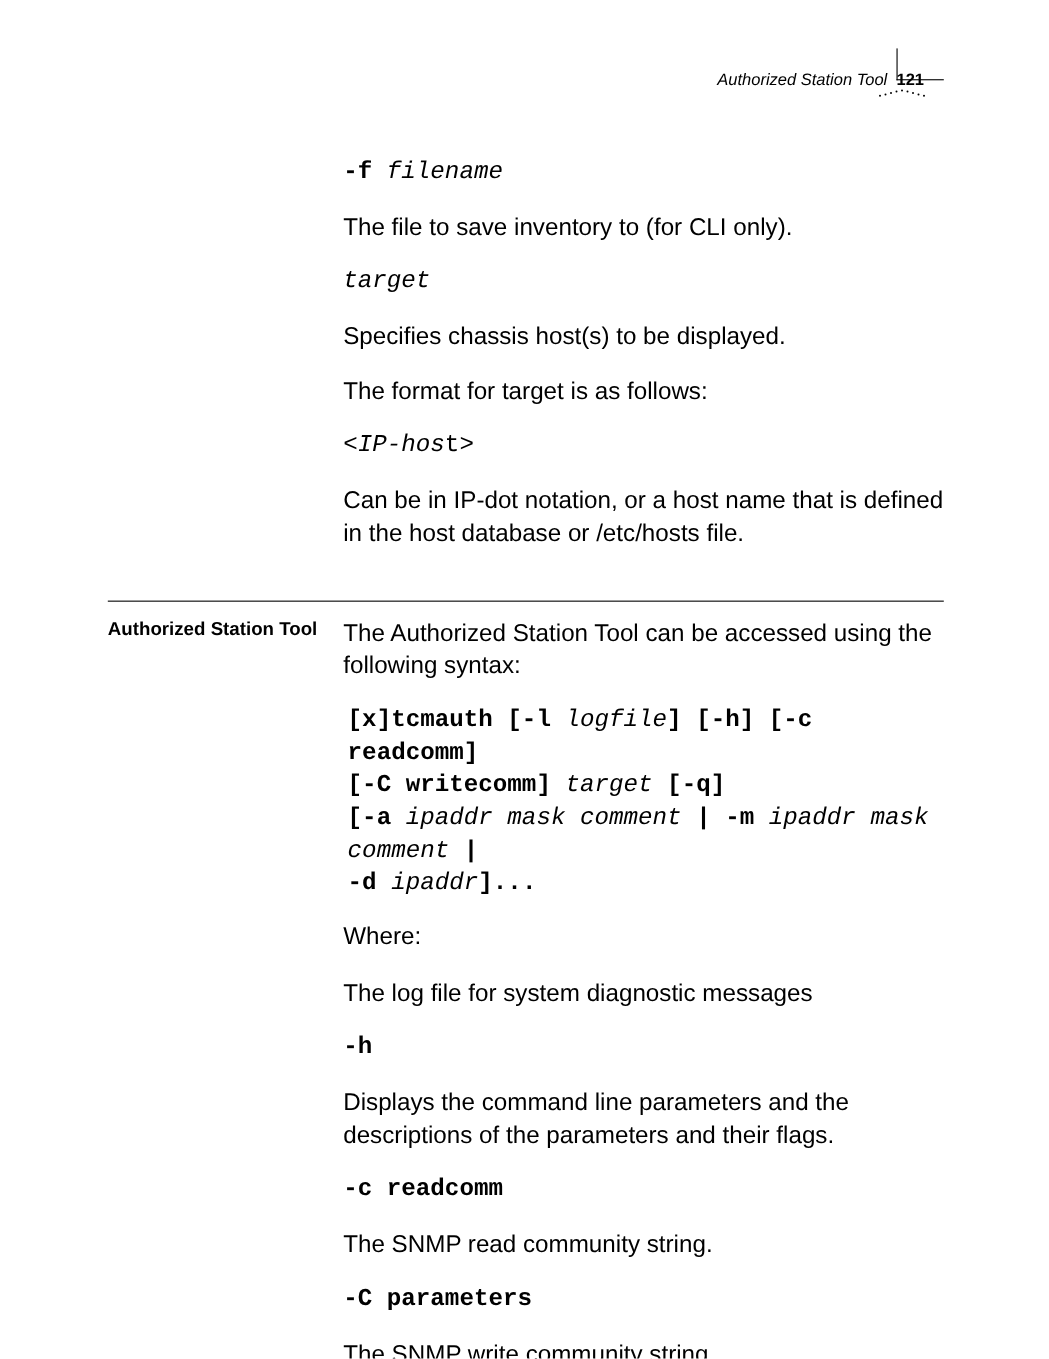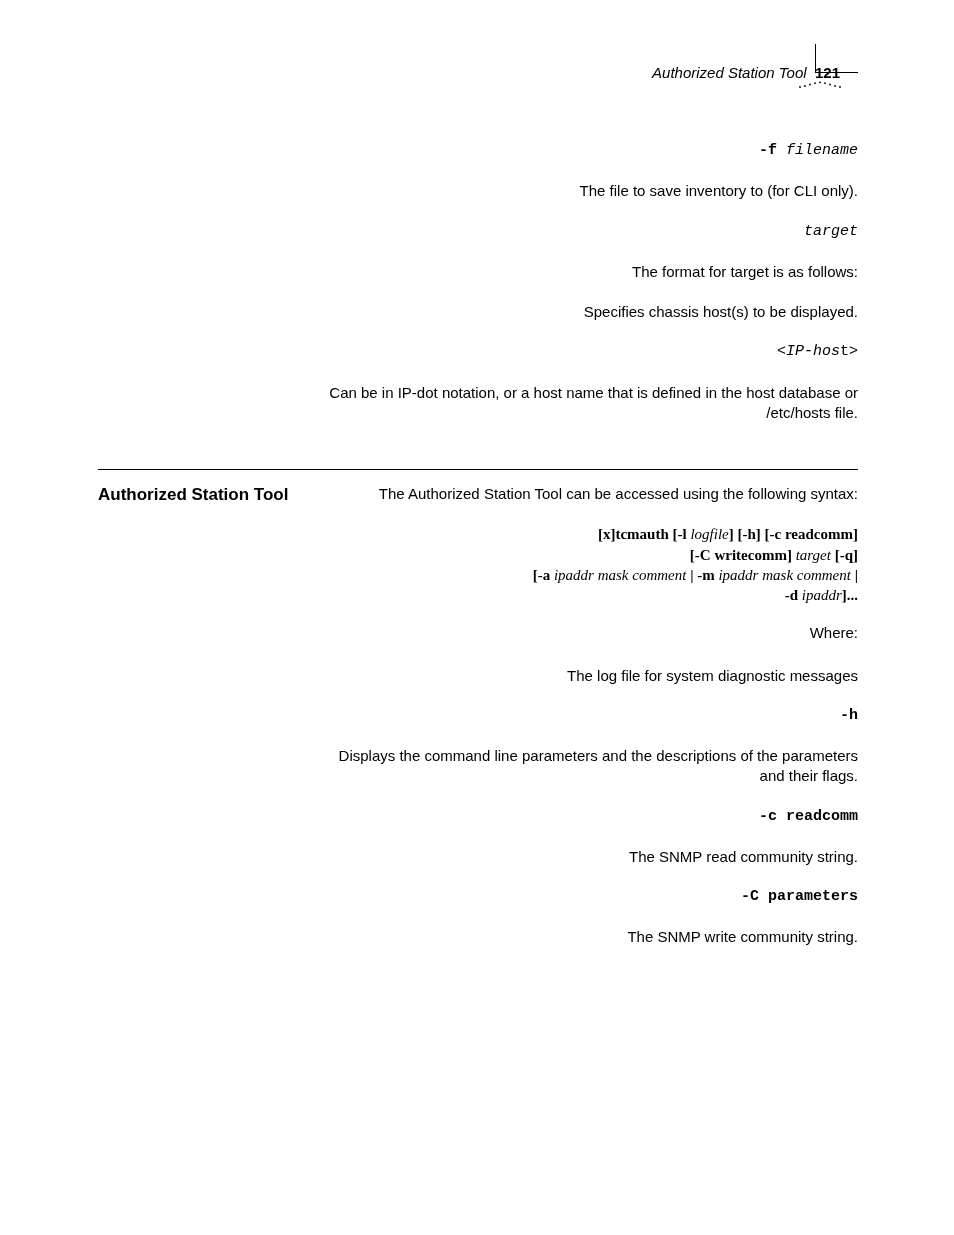--- a/index.html
+++ b/index.html
@@ -65,34 +65,33 @@
   }
   .label-col {
     width: 196px;
     flex: none;
     font-weight: bold;
     font-size: 17px;
     line-height: 1.25;
   }
   .body-col {
     flex: 1;
-    font-size: 15px;
+    font-size: 22px;
     line-height: 1.35;
-    text-align: right;
   }
   .body-col p { margin: 0 0 20px 0; }
   .mono { font-family: "Courier New", Courier, monospace; }
   .b { font-weight: bold; }
   .i { font-style: italic; }
   .codeblock {
-    font-family: Liberation Serif, serif;
+    font-family: Liberation Mono, monospace;
     font-weight: bold;
     white-space: pre-wrap;
     line-height: 1.35;
-    margin: 0 0 18px 16px;
+    margin: 0 0 18px 4px;
   }
   .codeblock .arg { font-weight: normal; font-style: italic; }
 </style>
 </head>
 <body>
 
 <div class="page">
   <div class="header">
     <div class="header-line"></div>
     <div class="header-text">
@@ -120,22 +119,22 @@
 
     <div class="section">
       <div class="label-col"></div>
       <div class="body-col">
         <p class="mono">
           <span class="b">-f</span>
           <span class="i">filename</span>
         </p>
         <p>The file to save inventory to (for CLI only).</p>
         <p class="mono i">target</p>
+        <p>Specifies chassis host(s) to be displayed.</p>
         <p>The format for target is as follows:</p>
-        <p>Specifies chassis host(s) to be displayed.</p>
         <p class="mono">
           <span>&lt;</span><span class="i">IP-hos</span><span>t</span><span>&gt;</span>
         </p>
         <p>Can be in IP-dot notation, or a host name that is defined in the host database or /etc/hosts file.</p>
       </div>
     </div>
 
     <div class="section">
       <div class="label-col">Authorized Station Tool</div>
       <div class="body-col">

